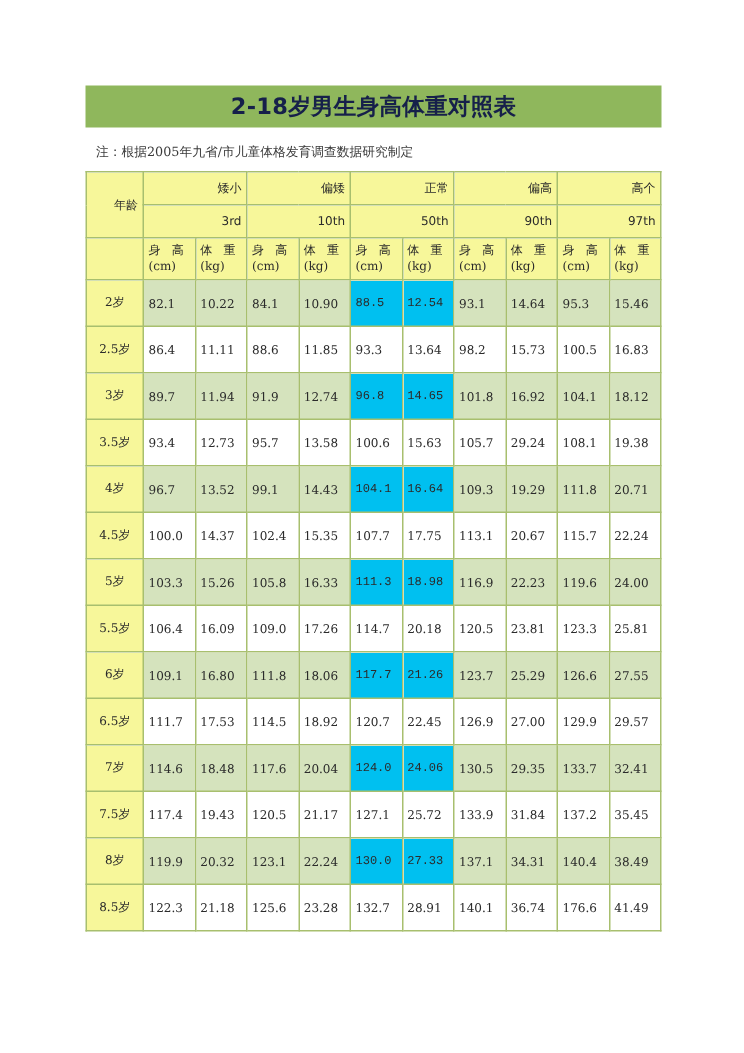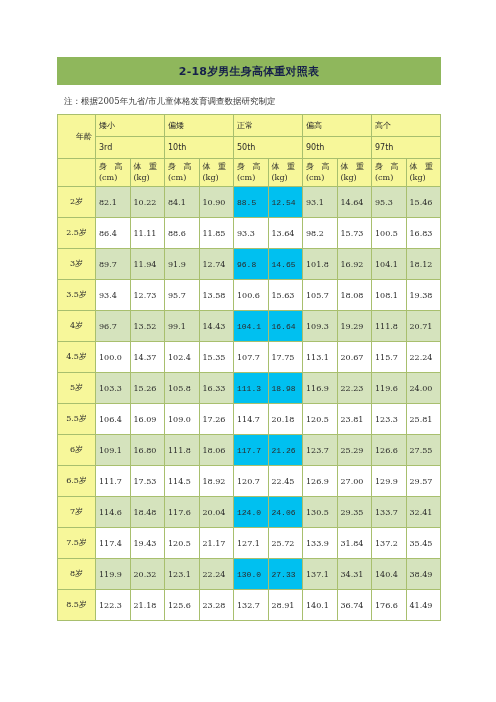--- a/index.html
+++ b/index.html
@@ -31,21 +31,21 @@
     width: 384px;
     height: 28px;
     background: #8fb75c;
     display: flex;
     align-items: center;
     justify-content: center;
   }
   #title-text {
     color: #16204a;
     font-weight: bold;
-    font-size: 11px;
+    font-size: 15px;
     letter-spacing: 0.2px;
     line-height: 1;
     white-space: nowrap;
   }
 
   
   #note-row {
     position: absolute;
     left: 57px;
     top: 88px;
@@ -80,21 +80,21 @@
     color: #2b2b2b;
     padding: 0 3px;
     box-sizing: border-box;
     overflow: hidden;
   }
 
   
   .hdr-cat, .hdr-pct {
     background: #f7f79a;
     height: 22px;
-    text-align: left;
+    text-align: right;
     vertical-align: middle;
     font-size: 8px;
   }
   .hdr-pct {
     font-family: "DejaVu Sans", "Liberation Sans", sans-serif;
     font-size: 8.5px;
   }
   .hdr-age {
     background: #f7f79a;
     text-align: right;
@@ -256,21 +256,21 @@
         </tr>
         <tr class="band-white">
           <td class="age-cell">3.5岁</td>
           <td class="data-cell">93.4</td>
           <td class="data-cell">12.73</td>
           <td class="data-cell">95.7</td>
           <td class="data-cell">13.58</td>
           <td class="data-cell">100.6</td>
           <td class="data-cell">15.63</td>
           <td class="data-cell">105.7</td>
-          <td class="data-cell">18.08</td>
+          <td class="data-cell">29.24</td>
           <td class="data-cell">108.1</td>
           <td class="data-cell">19.38</td>
         </tr>
         <tr class="band-green">
           <td class="age-cell">4岁</td>
           <td class="data-cell">96.7</td>
           <td class="data-cell">13.52</td>
           <td class="data-cell">99.1</td>
           <td class="data-cell">14.43</td>
           <td class="data-cell hl">104.1</td>

